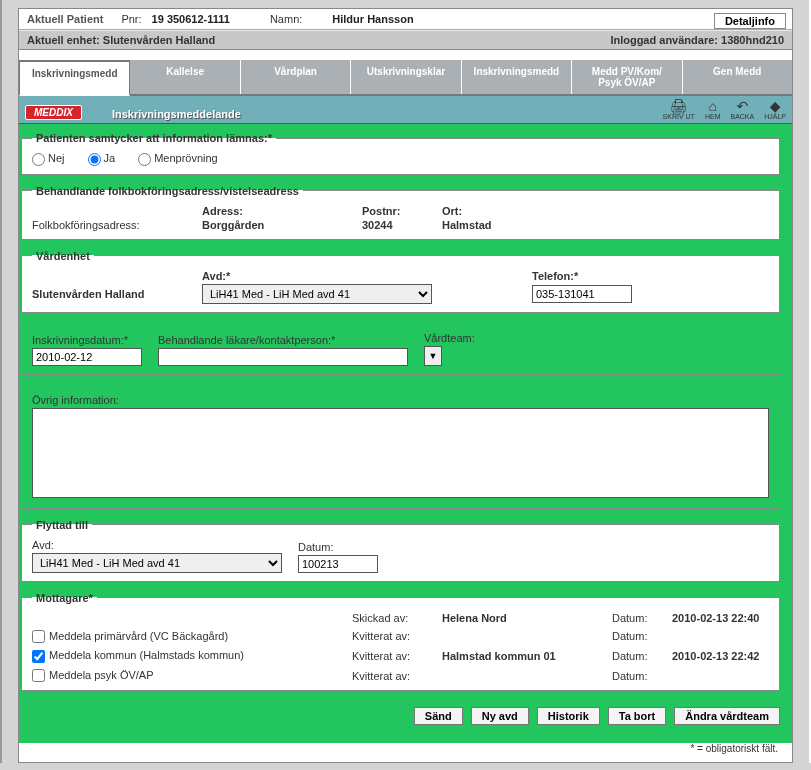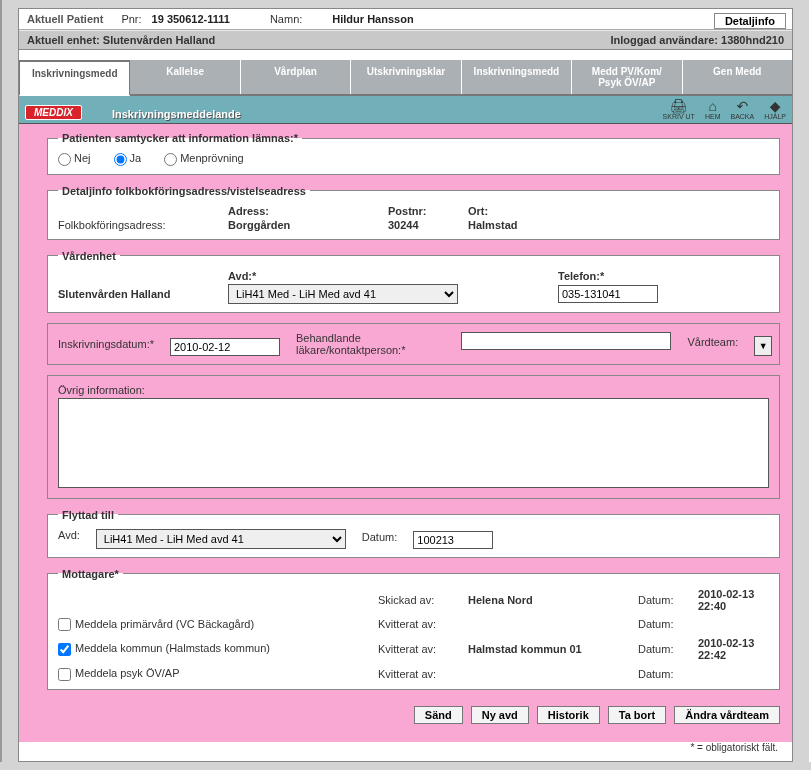--- a/index.html
+++ b/index.html
@@ -19,36 +19,36 @@
 .tab.active { background: #fff; color: #555; border-top: 2px solid #777; border-left: 1px solid #777; border-right: 1px solid #777; border-bottom: 2px solid #fff; margin-bottom: -2px; }
 .tab:last-child { border-right: none; }
 
 .title-bar { background: #71b0b8; display: flex; align-items: flex-end; padding: 3px 6px; border-bottom: 1px solid #555; }
 .logo { background: #d8232a; color: #fff; font-weight: bold; font-style: italic; padding: 1px 8px; border: 1px solid #fff; border-radius: 2px; font-size: 10px; }
 .title-text { color: #fff; margin-left: 30px; font-weight: bold; text-shadow: 1px 1px 0 #555; flex: 1; }
 .tool-icons { display: flex; gap: 10px; align-items: center; }
 .tool-icon { text-align: center; font-size: 7px; color: #333; cursor: pointer; line-height: 1; }
 .tool-icon .ic { font-size: 14px; display: block; }
 
-.content { background: #f9a8d4; padding: 8px 12px 12px 28px; }
+.content { background: #22c55e; padding: 8px 12px 12px 2px; }
 fieldset { border: 1px solid #888; padding: 8px 10px; margin-bottom: 10px; background: #fff; }
 legend { padding: 0 4px; font-weight: bold; color: #333; font-size: 11px; }
 .row { display: flex; align-items: center; gap: 9px; flex-wrap: wrap; }
 .radio-row label { margin-right: 14px; }
 input[type=radio] { margin-right: 3px; vertical-align: middle; }
 input[type=checkbox] { margin-right: 4px; vertical-align: middle; }
 .lbl-b { font-weight: bold; color: #333; }
 .txt-input { border: 1px solid #555; padding: 1px 3px; font-size: 11px; height: 18px; }
 select.txt-input { height: 20px; }
 textarea.txt-input { height: 90px; width: 100%; resize: none; overflow-y: scroll; }
 .addr-grid { display: grid; grid-template-columns: 170px 160px 80px 1fr; row-gap: 2px; }
 .addr-grid .hd { font-weight: bold; }
 .vard-grid { display: grid; grid-template-columns: 170px 260px 70px 1fr; row-gap: 2px; align-items: center; }
 .care-row { display: flex; gap: 16px; align-items: flex-end; }
-.col { display: flex; flex-direction: row; gap: 16px; }
+.col { display: flex; flex-direction: column; gap: 2px; }
 .flyt-row { display: flex; gap: 16px; align-items: flex-end; }
 .mot-grid { display: grid; grid-template-columns: 320px 90px 170px 60px 1fr; row-gap: 6px; align-items: center; font-size: 11px; }
 .mot-grid .b { font-weight: bold; }
 .footer-btns { display: flex; justify-content: flex-end; gap: 8px; padding: 6px 0; }
 .btn { background: #f4f4f4; border: 1px solid #777; padding: 2px 10px; font-size: 11px; font-weight: bold; cursor: pointer; }
 .note { text-align: right; font-size: 10px; color: #333; padding: 0 14px 8px 0; }
 .drop-btn { width: 18px; height: 20px; border: 1px solid #555; background: #eee; font-size: 9px; cursor: pointer; }
 </style>
 </head>
 <body>
@@ -100,21 +100,21 @@
 <fieldset>
   <legend>Patienten samtycker att information lämnas:*</legend>
   <div class="row radio-row">
     <label><input type="radio" name="consent" style=""><span>Nej</span></label>
     <label><input type="radio" name="consent" checked="" style=""><span>Ja</span></label>
     <label><input type="radio" name="consent" style=""><span>Menprövning</span></label>
   </div>
 </fieldset>
 
 <fieldset>
-  <legend>Detaljinfo folkbokföringsadress/vistelseadress</legend>
+  <legend>Behandlande folkbokföringsadress/vistelseadress</legend>
   <div class="addr-grid">
     <span></span>
     <span class="hd">Adress:</span>
     <span class="hd">Postnr:</span>
     <span class="hd">Ort:</span>
     <span>Folkbokföringsadress:</span>
     <span class="lbl-b">Borggården</span>
     <span class="lbl-b">30244</span>
     <span class="lbl-b">Halmstad</span>
   </div>

